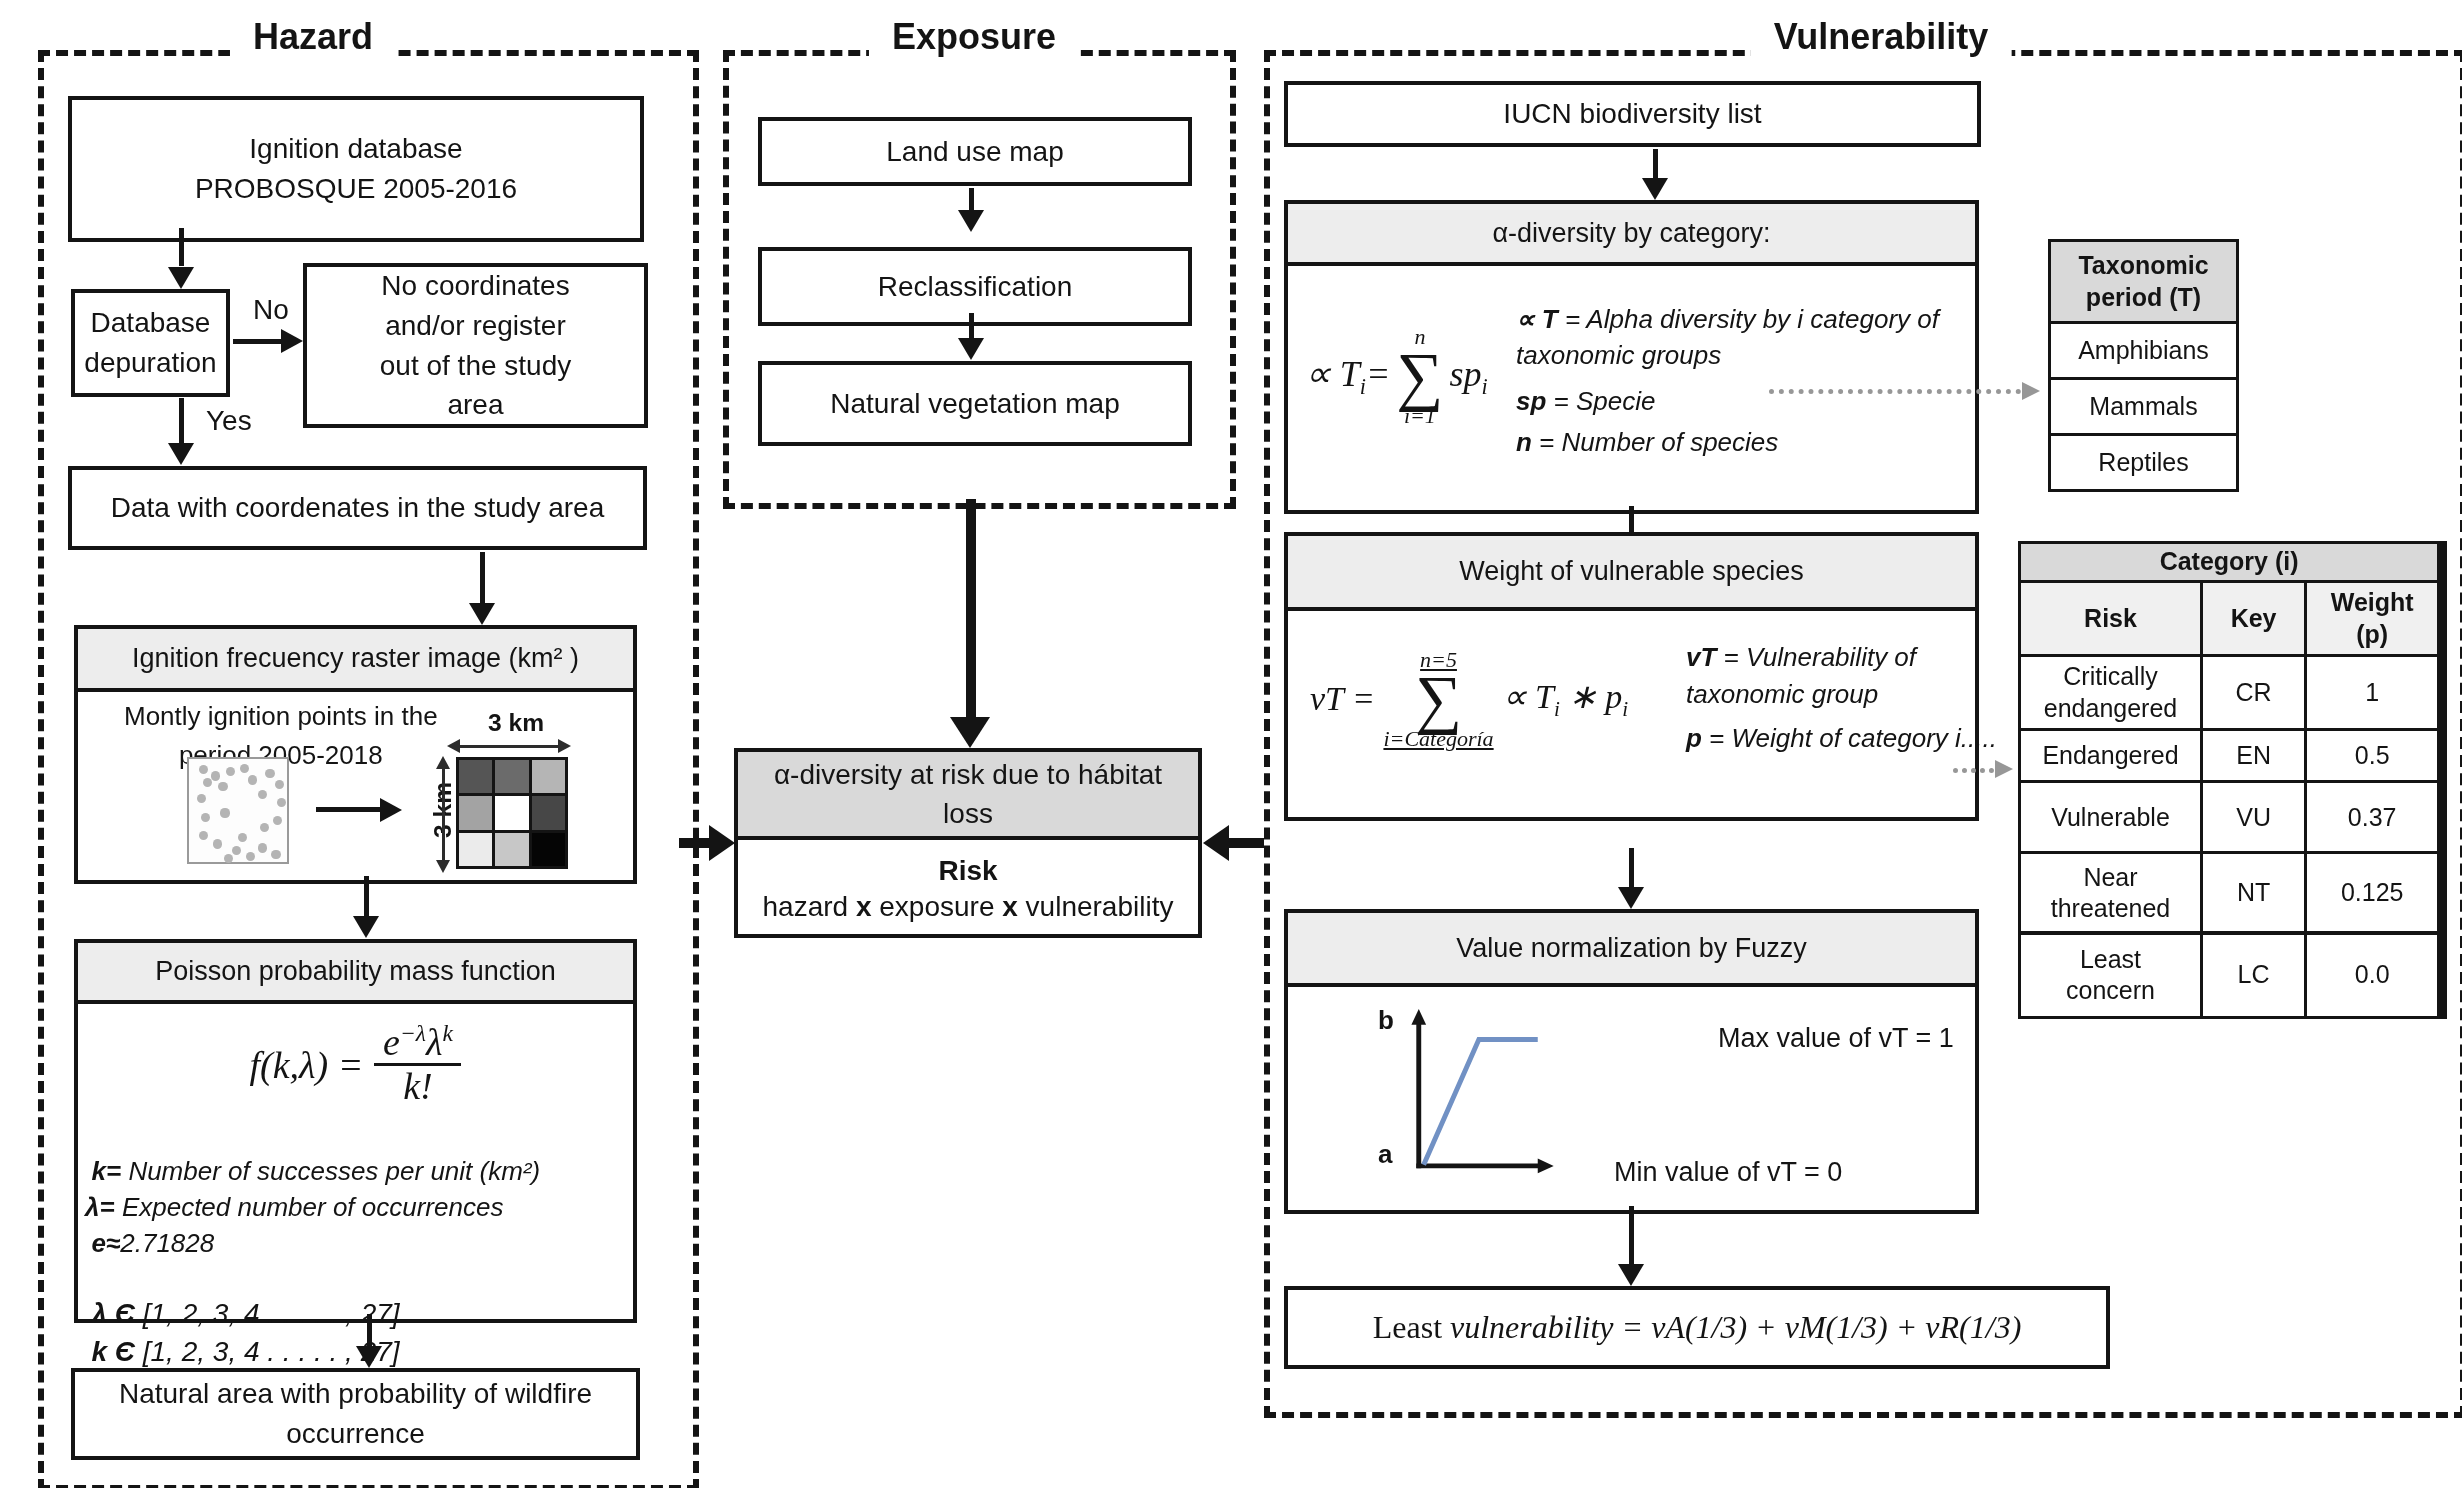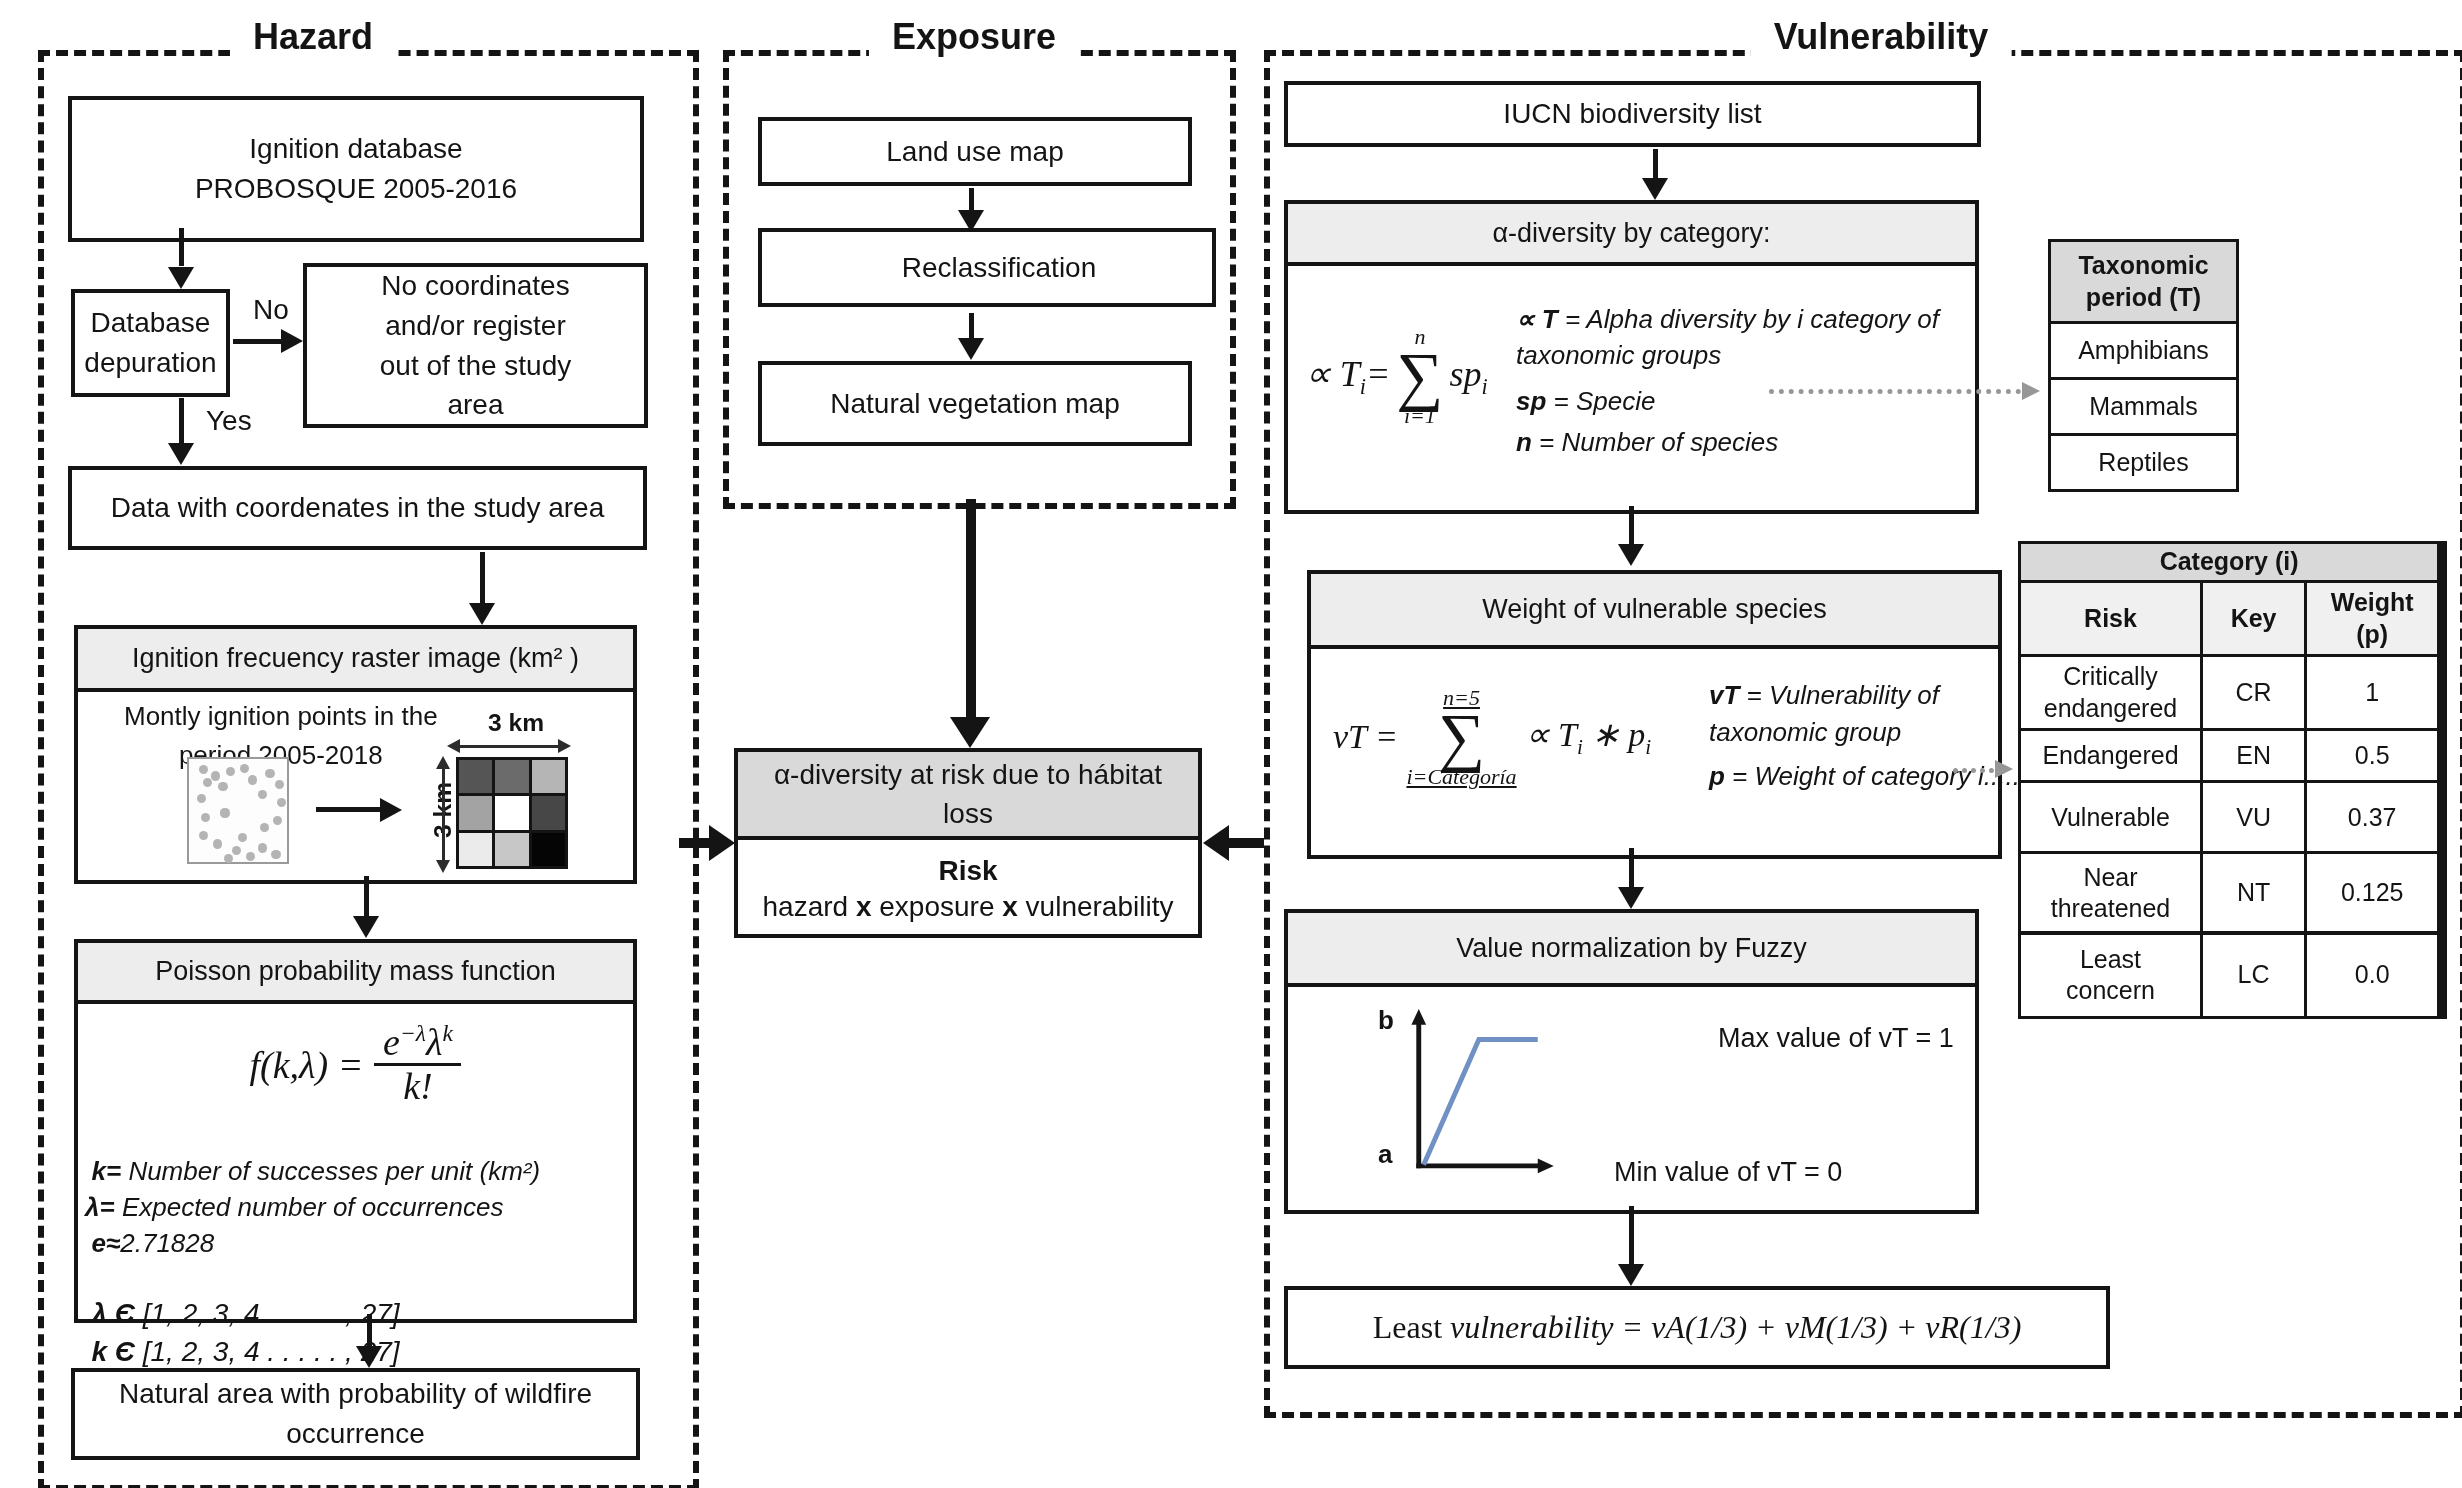--- a/index.html
+++ b/index.html
@@ -197,21 +197,21 @@
   <div class="thick-h" style="left:679px;top:838px;width:32px;"></div>
   <div class="hd bigright" style="left:709px;top:825px;"></div>
 
   <div class="panel" style="left:723px;top:50px;width:501px;height:447px;"></div>
   <div class="ptitle" style="left:974px;top:15.4px;">Exposure</div>
 
   <div class="box" style="left:758px;top:117px;width:426px;height:61px;">Land use map</div>
   <div class="av" style="left:969px;top:188px;height:23px;"></div>
   <div class="hd down" style="left:958px;top:210px;"></div>
 
-  <div class="box" style="left:758px;top:228px;width:426px;height:71px;padding-left:24px;">Reclassification</div>
+  <div class="box" style="left:758px;top:247px;width:426px;height:71px;">Reclassification</div>
   <div class="av" style="left:969px;top:313px;height:26px;"></div>
   <div class="hd down" style="left:958px;top:338px;"></div>
 
   <div class="box" style="left:758px;top:361px;width:426px;height:77px;">Natural vegetation map</div>
 
   <div class="thick-v" style="left:966px;top:499px;height:220px;"></div>
   <div class="hd bigdown" style="left:950px;top:717px;"></div>
 
   <div class="hdrbox" style="left:734px;top:748px;width:460px;height:182px;">
     <div class="hdr" style="height:84px;background:#d9d9d9;font-size:28px;line-height:1.4;">α-diversity at risk due to hábitat
@@ -271,21 +271,21 @@
     <div class="cell th">Taxonomic
 period (T)</div>
     <div class="cell">Amphibians</div>
     <div class="cell">Mammals</div>
     <div class="cell">Reptiles</div>
   </div>
 
   <div class="av" style="left:1629px;top:506px;height:38px;"></div>
   <div class="hd down" style="left:1618px;top:544px;"></div>
 
-  <div class="hdrbox" style="left:1284px;top:570px;width:687px;height:281px;margin-left:23px;">
+  <div class="hdrbox" style="left:1284px;top:532px;width:687px;height:281px;">
     <div class="hdr" style="height:71px;">Weight of vulnerable species</div>
     <div class="body" style="height:210px;">
       <div class="math" style="position:absolute;left:22px;top:37px;display:flex;align-items:center;font-size:34px;">
         <span>vT = </span>
         <span class="sum" style="margin:0 8.6px;text-decoration:underline;">
           <span class="t">n=5</span>
           <span class="s">∑</span>
           <span class="b">i=Categoría</span>
         </span>
         <span><span> ∝ T</span><sub class="sm">i</sub><span> ∗ p</span><sub class="sm">i</sub></span>

